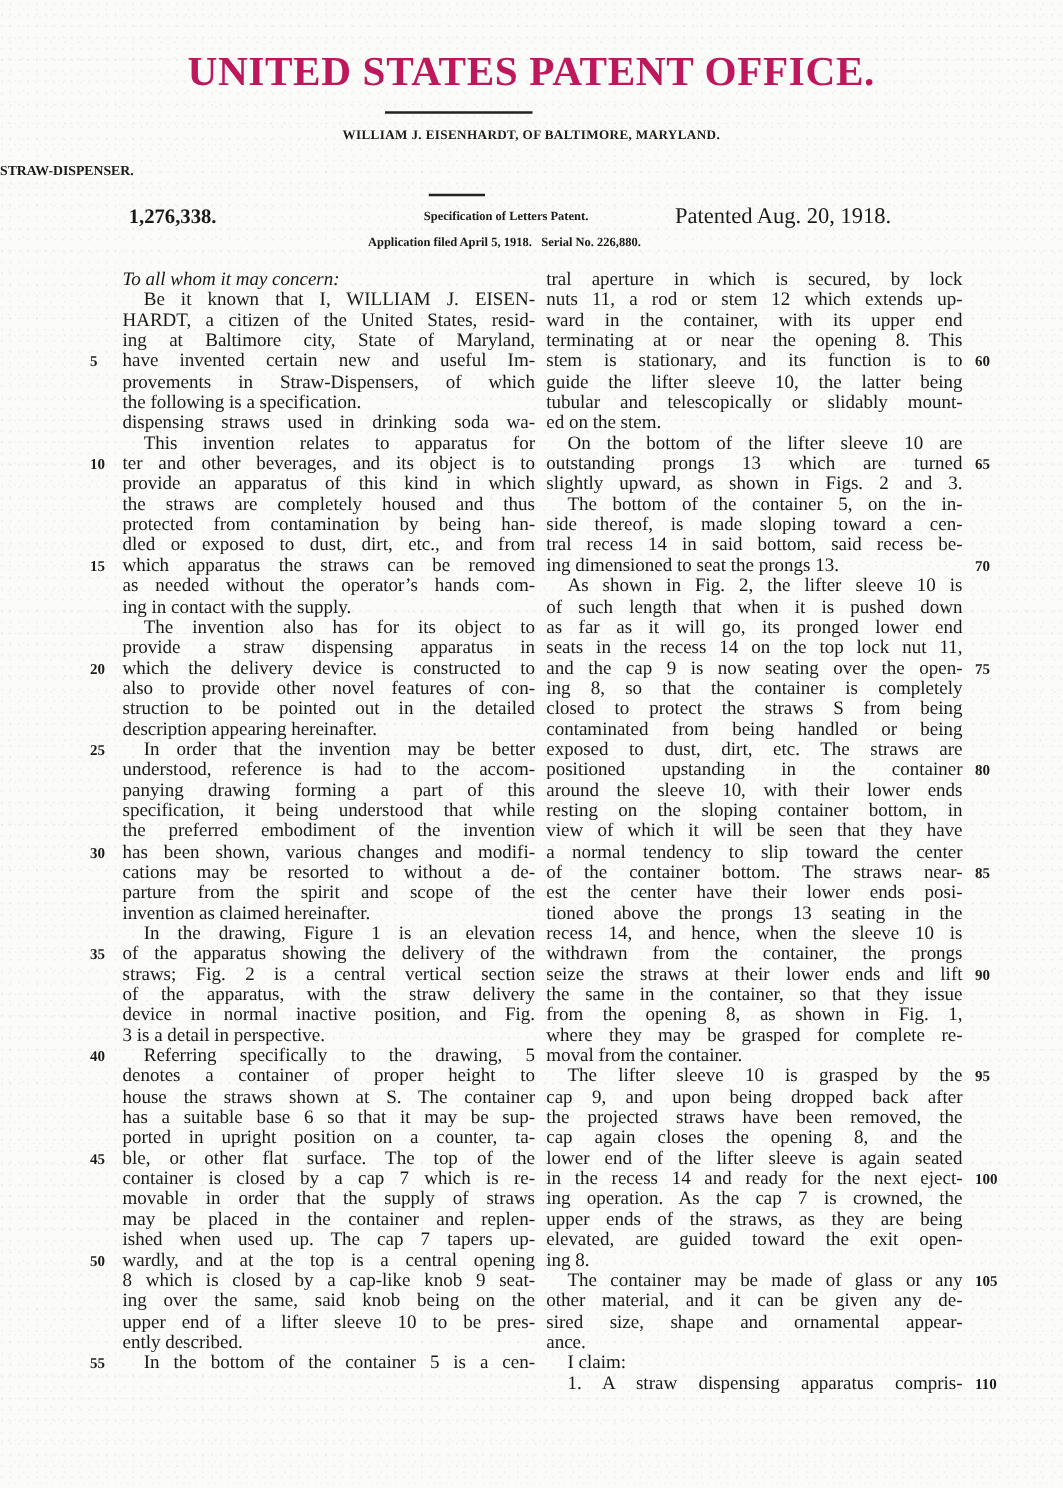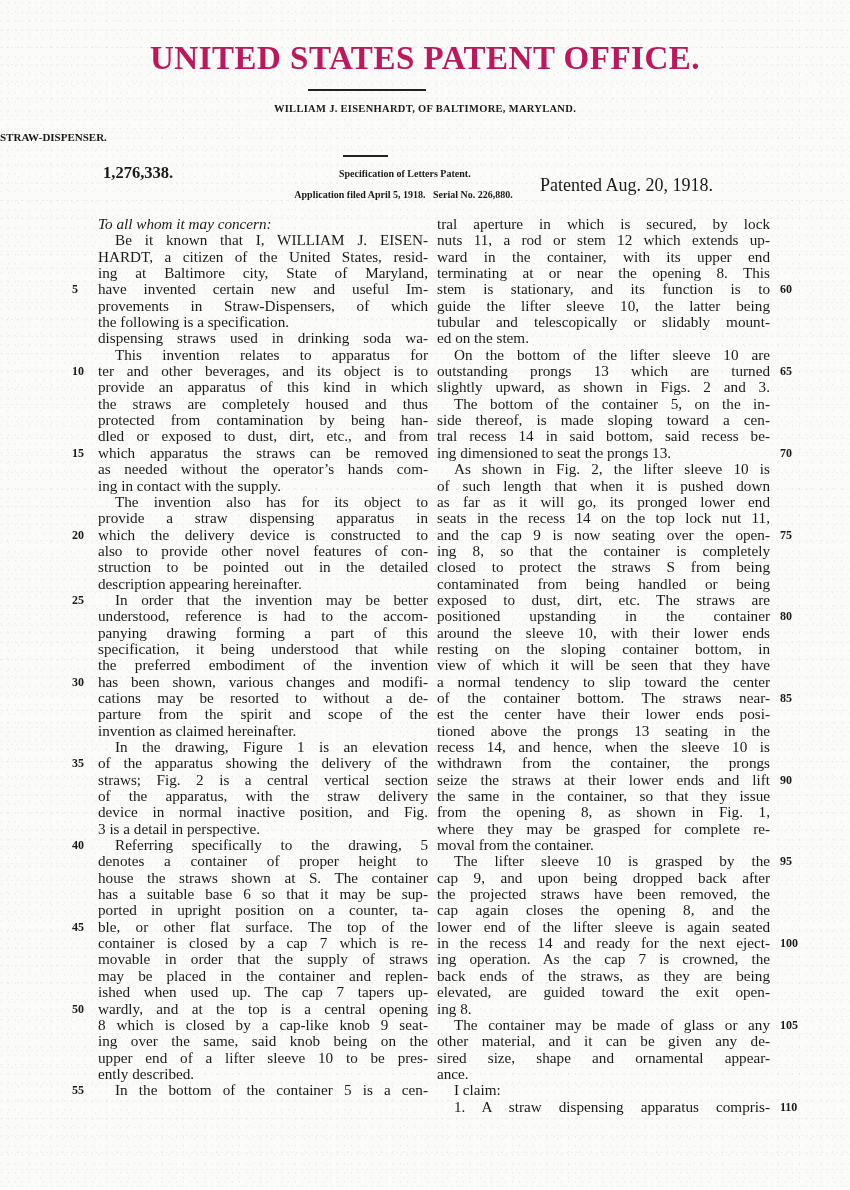--- a/index.html
+++ b/index.html
@@ -43,21 +43,21 @@
   .patno {
     position: absolute; top: 163px; left: 103px;
     font-family: "Liberation Serif", serif; font-weight: bold; font-size: 16.5px;
   }
   .specof {
     position: absolute; top: 168px; left: 339px;
     font-family: "Liberation Serif", serif; font-weight: bold; font-size: 10px;
   }
   .patdate {
     position: absolute; top: 162px; left: 540px;
-    font-family: "Liberation Serif", serif; font-size: 18px; margin-top: 13px;
+    font-family: "Liberation Serif", serif; font-size: 18px;
   }
   .appfiled {
     position: absolute; top: 189px; left: 0; width: 792px; text-align: center;
     font-family: "Liberation Serif", serif; font-weight: bold; font-size: 10px;
     padding-left: 15px; box-sizing: border-box;
   }
   .col {
     position: absolute; top: 216px;
     font-family: "Liberation Serif", "DejaVu Serif", serif;
     font-size: 15.2px;
@@ -192,21 +192,21 @@
     <span class="line"><span>from the opening 8, as shown in Fig. 1,</span></span>
     <span class="line"><span>where they may be grasped for complete re-</span></span>
     <span class="line last"><span>moval from the container.</span></span>
     <span class="line indent"><span>The lifter sleeve 10 is grasped by the</span><span class="lnum-r">95</span></span>
     <span class="line"><span>cap 9, and upon being dropped back after</span></span>
     <span class="line"><span>the projected straws have been removed, the</span></span>
     <span class="line"><span>cap again closes the opening 8, and the</span></span>
     <span class="line"><span>lower end of the lifter sleeve is again seated</span></span>
     <span class="line"><span>in the recess 14 and ready for the next eject-</span><span class="lnum-r">100</span></span>
     <span class="line"><span>ing operation. As the cap 7 is crowned, the</span></span>
-    <span class="line"><span>back ends of the straws, as they are being</span></span>
+    <span class="line"><span>upper ends of the straws, as they are being</span></span>
     <span class="line"><span>elevated, are guided toward the exit open-</span></span>
     <span class="line last"><span>ing 8.</span></span>
     <span class="line indent"><span>The container may be made of glass or any</span><span class="lnum-r">105</span></span>
     <span class="line"><span>other material, and it can be given any de-</span></span>
     <span class="line"><span>sired size, shape and ornamental appear-</span></span>
     <span class="line last"><span>ance.</span></span>
     <span class="line indent last"><span>I claim:</span></span>
     <span class="line indent"><span>1. A straw dispensing apparatus compris-</span><span class="lnum-r">110</span></span>
   </div>
 

